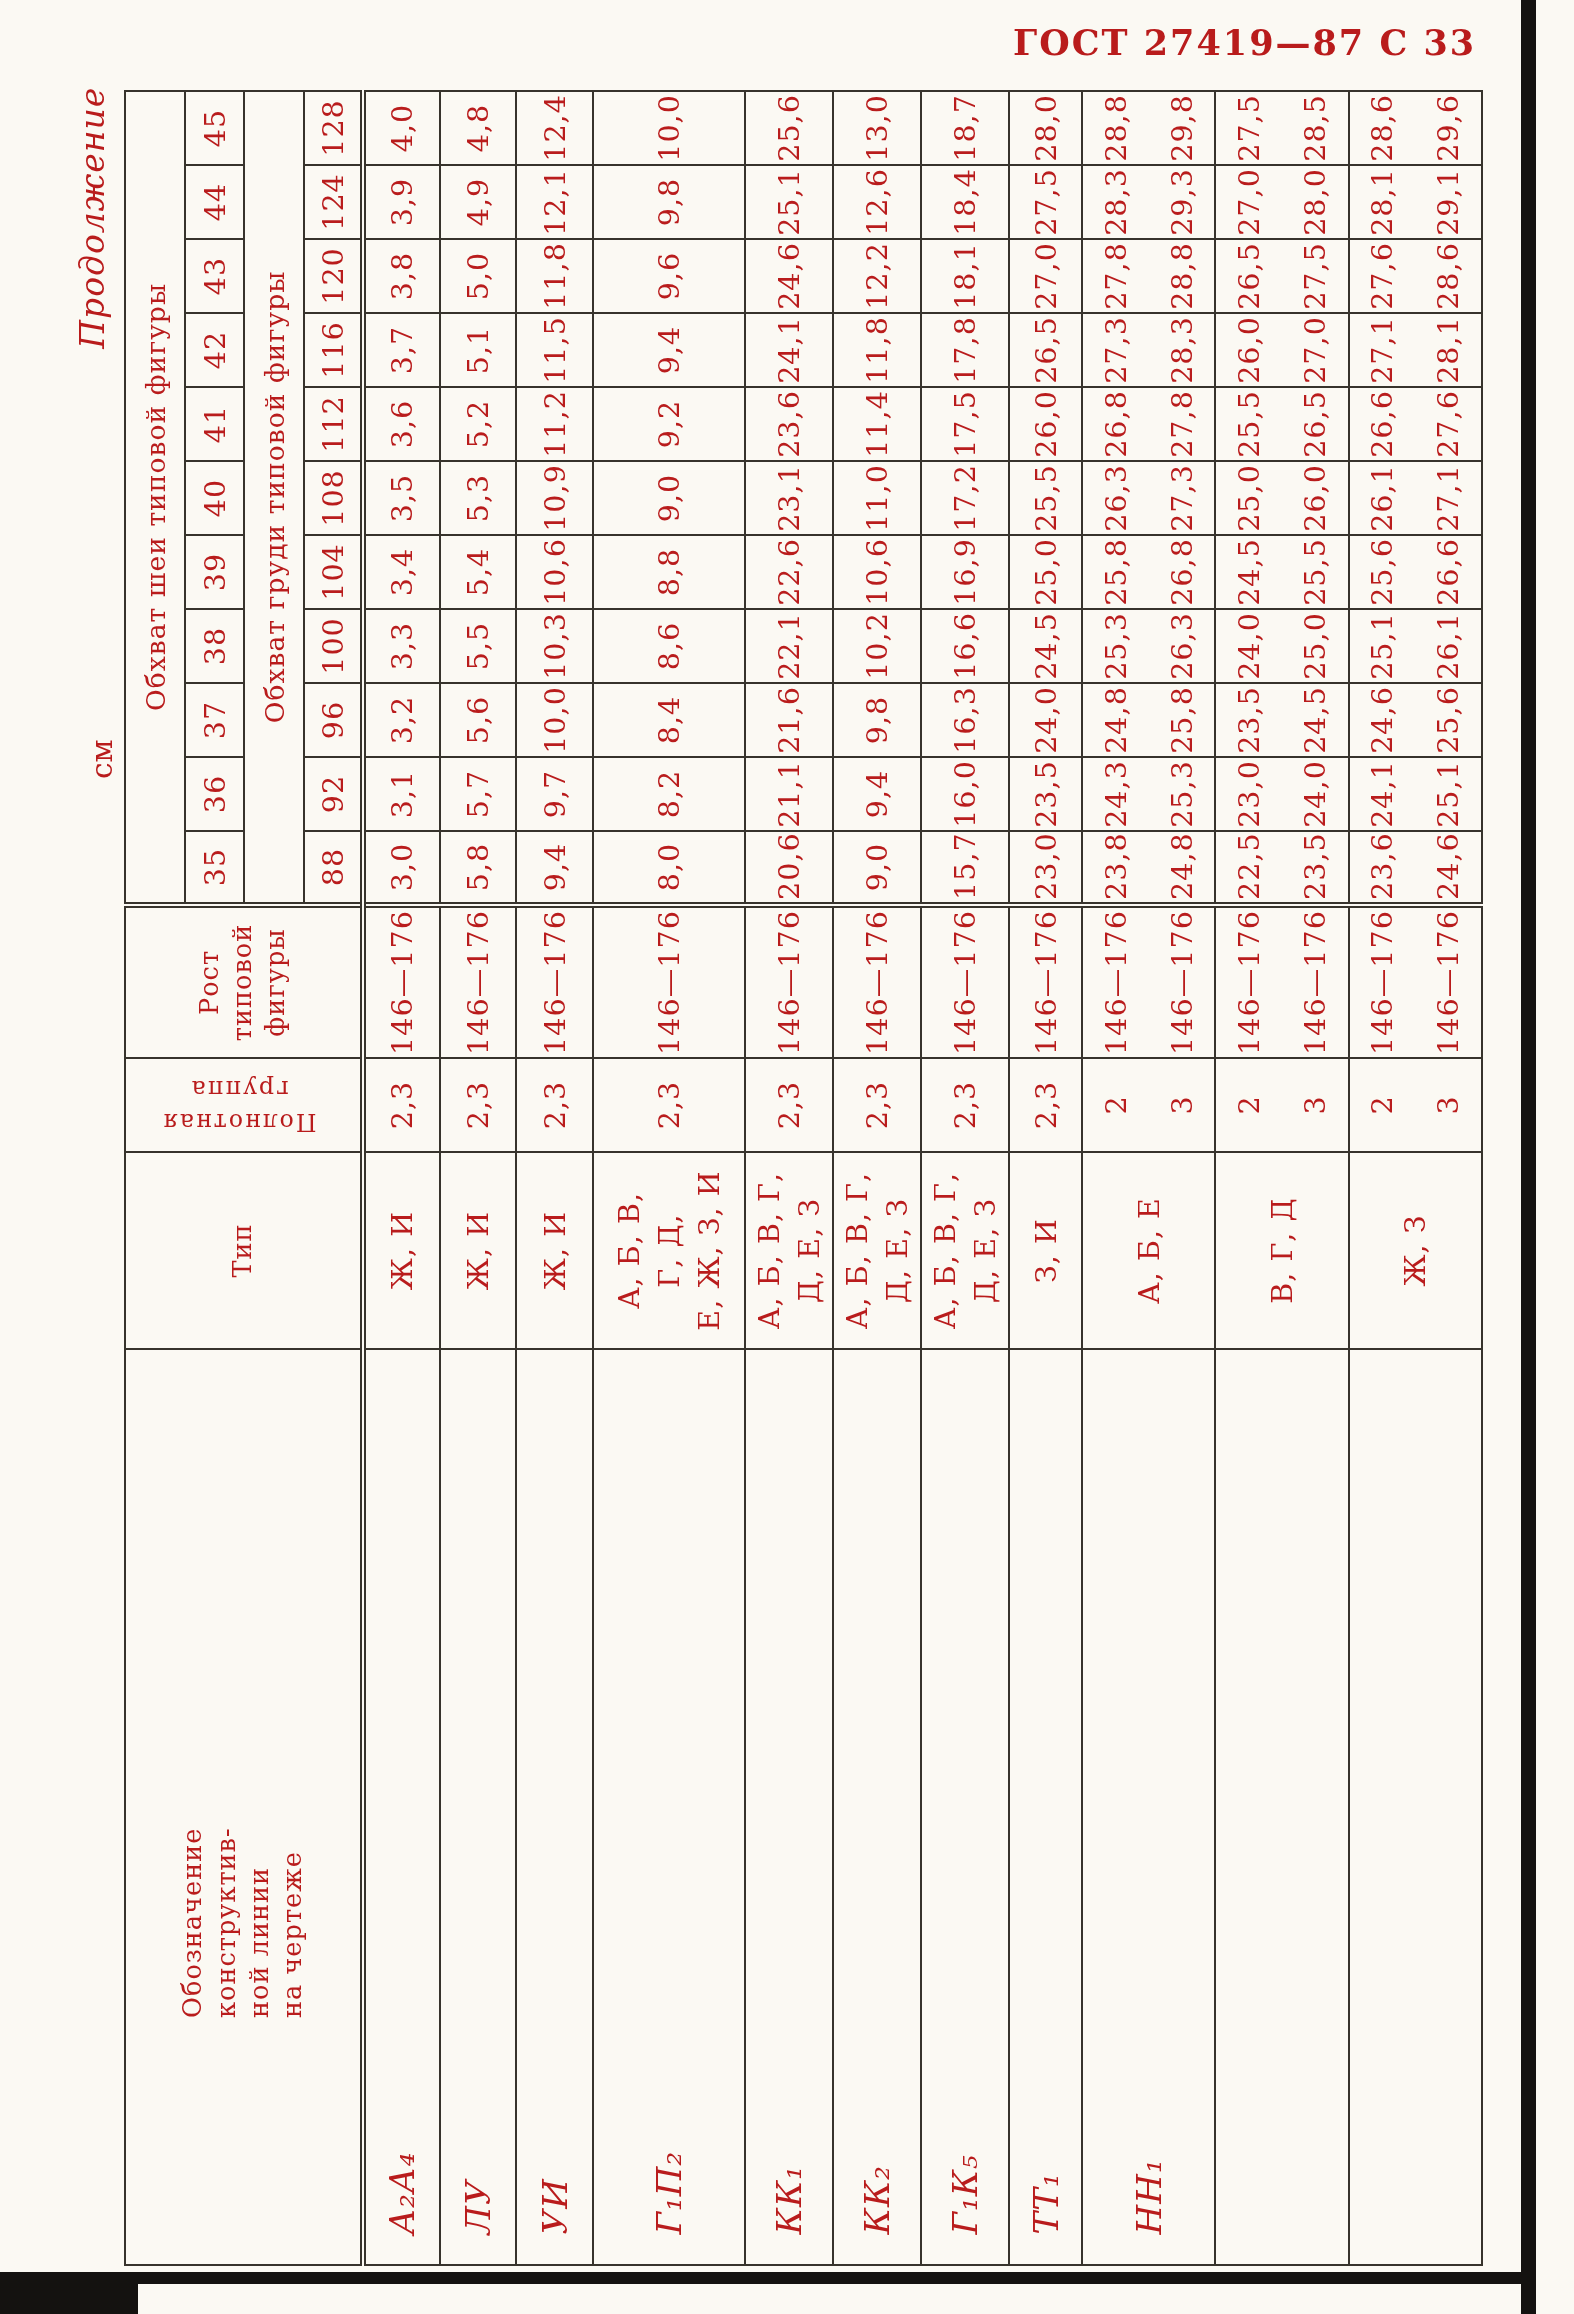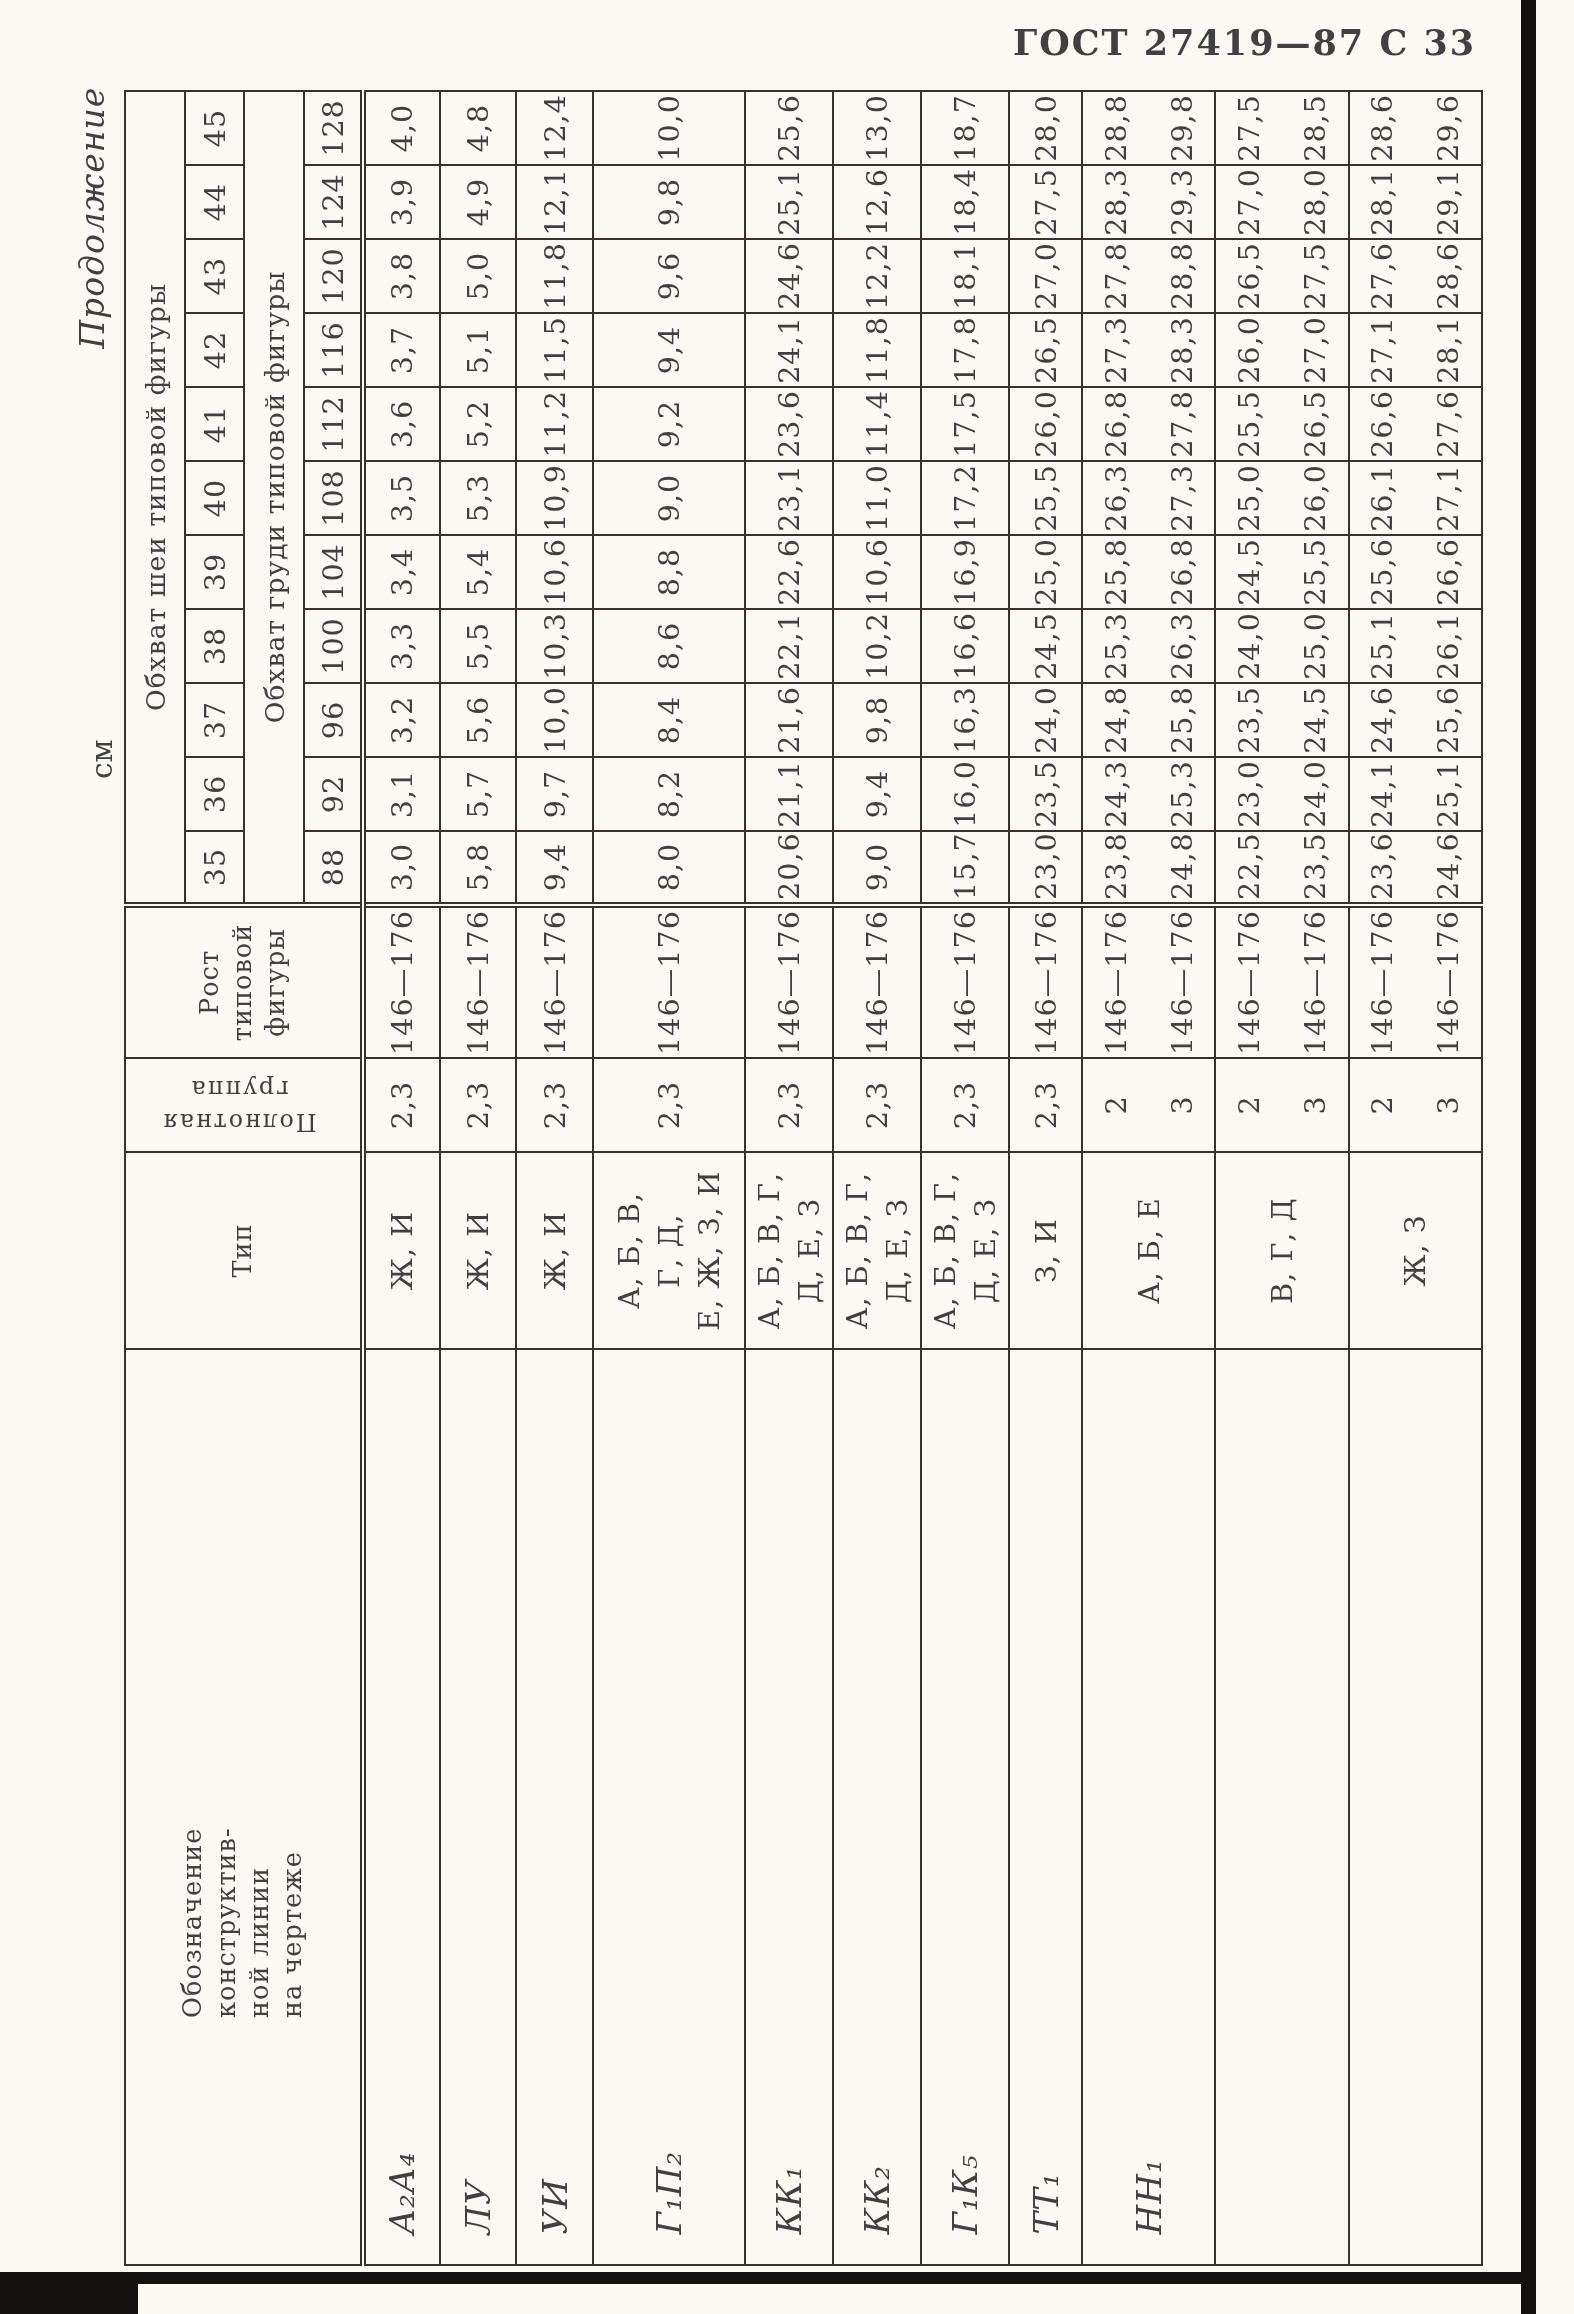--- a/index.html
+++ b/index.html
@@ -1,18 +1,18 @@
 <!DOCTYPE html>
 <html><head>
 <meta charset="utf-8">
 <style>
   * { box-sizing: border-box; margin: 0; padding: 0; }
   html,body { width:1574px; height:2315px; }
   body { background:#d8d5cf; font-family:"DejaVu Serif","Liberation Serif",serif; }
-  .page { position:relative; width:1574px; height:2315px; background:#fbf9f3; overflow:hidden; color:#404040; }
+  .page { position:relative; width:1574px; height:2315px; background:#fbf9f3; overflow:hidden; color:#b91c1c; }
 
   .gost-header { position:absolute; top:21.7px; left:1013px; font-size:35px; font-weight:bold; letter-spacing:2px; }
 
   
   .rot { position:absolute; left:71px; top:2266px; width:2207px; height:1478px;
          transform:rotate(-90deg); transform-origin:0 0; }
   .continuation { position:absolute; top:2px; right:27.6px; font-style:italic; font-size:33px; letter-spacing:1px; }
   .units { position:absolute; top:13.8px; left:1487px; font-size:29.6px; }
 
   table { position:absolute; top:53px; left:0; width:2172px; height:1359px;

